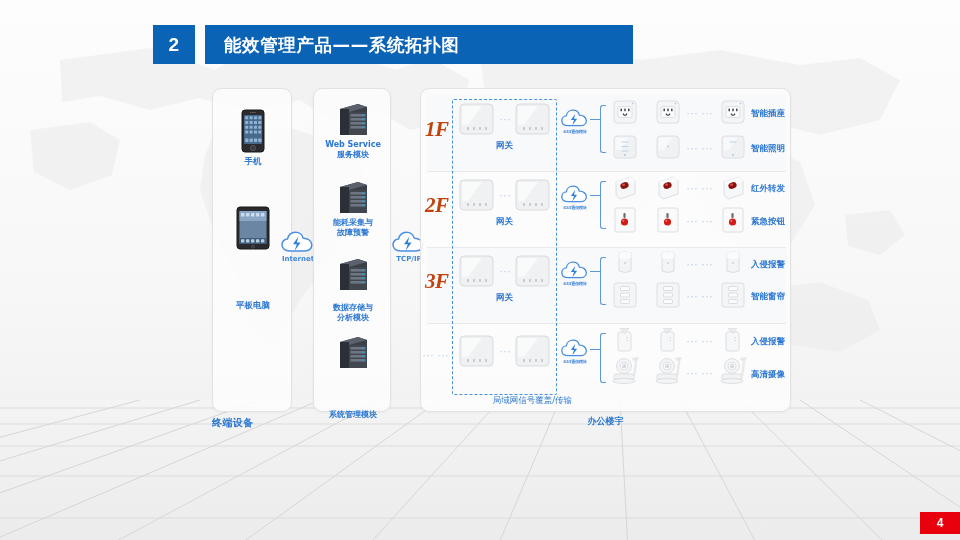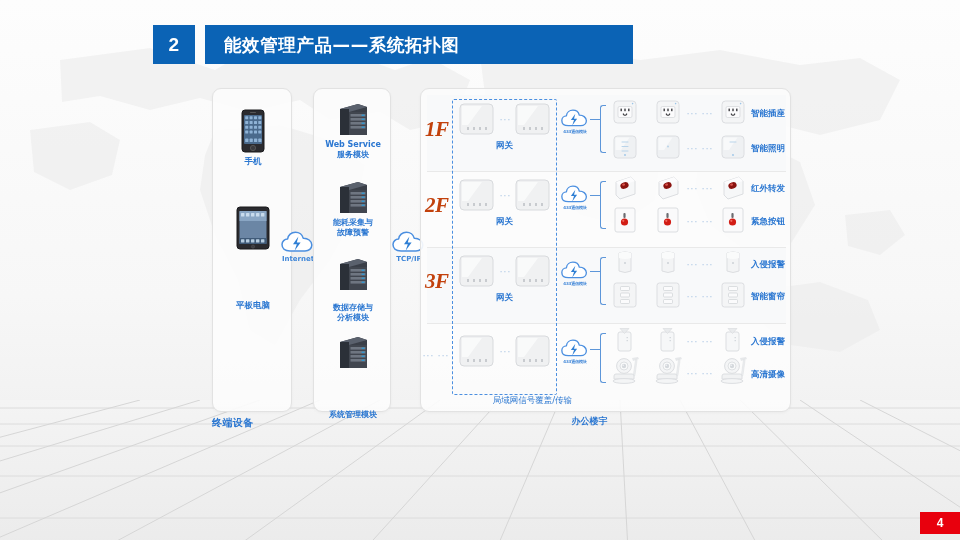--- a/index.html
+++ b/index.html
@@ -133,21 +133,21 @@
     position:absolute; color:#b9cfe8; font-size:8px; letter-spacing:1.2px; font-weight:bold;
   }
   .bracket {
     position:absolute; border:1.1px solid #5d96d9; border-right:none;
     border-radius:3px 0 0 3px;
   }
   .lead {
     position:absolute; height:1.1px; background:#5d96d9;
   }
   .bldg-cap {
-    position:absolute; left:404px; top:415px; width:371px; text-align:center;
+    position:absolute; left:420px; top:415px; width:371px; text-align:center;
     color:#2b77d1; font-size:9px; font-weight:bold;
     font-family:"DejaVu Sans","Liberation Sans",sans-serif;
   }
   .zone-bg {
     position:absolute; background:rgba(247,248,250,.75);
   }
 </style>
 </head>
 <body>
 

